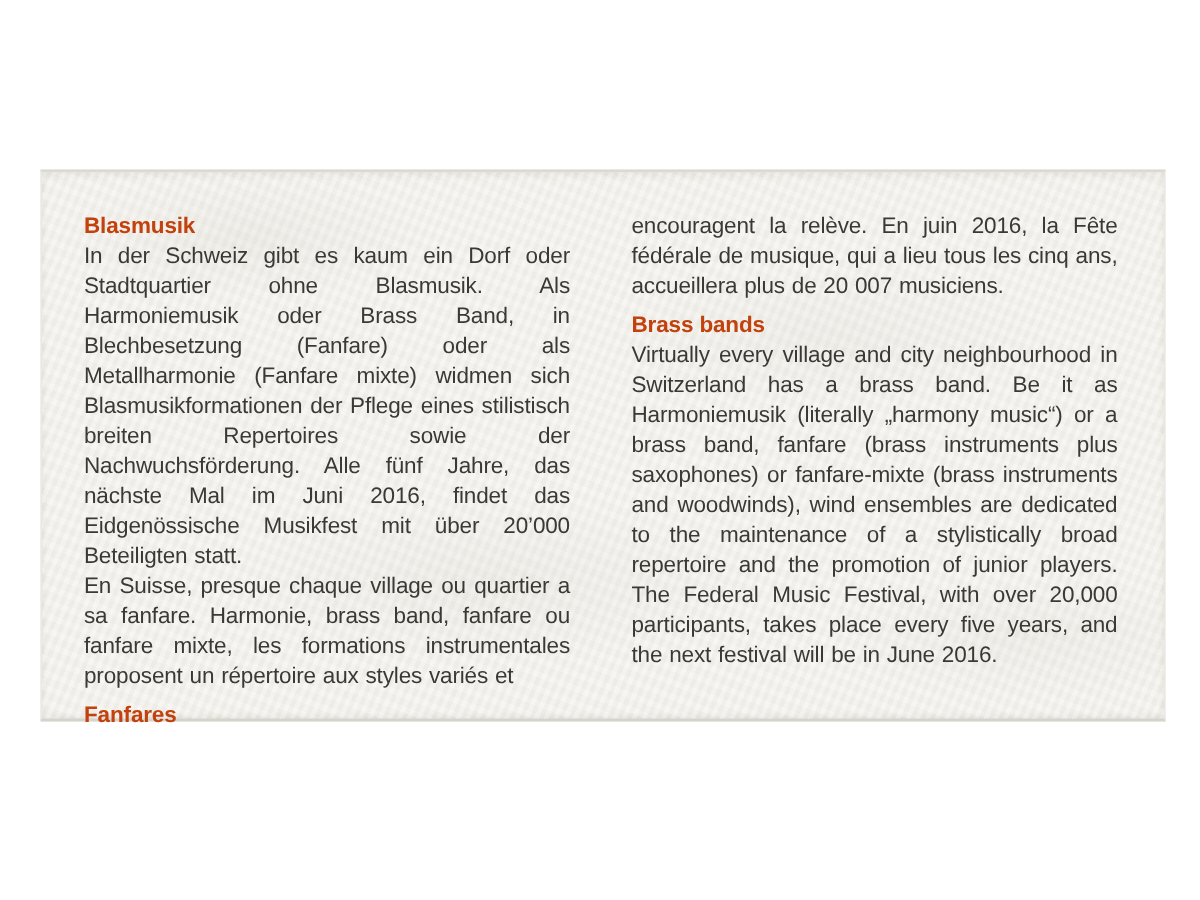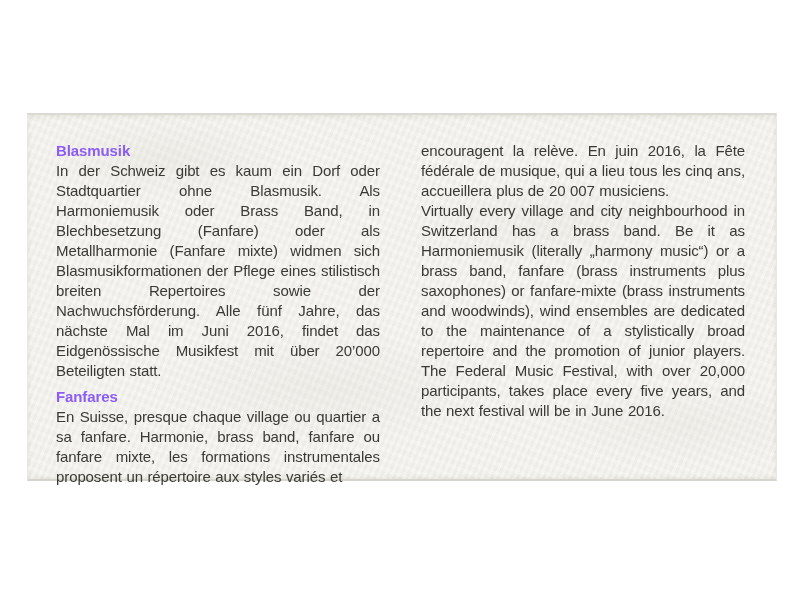--- a/index.html
+++ b/index.html
@@ -57,41 +57,42 @@
     position: relative;
     width: 325px;
     color: #3a3a35;
     font-size: 15px;
     line-height: 20px;
     letter-spacing: -0.1px;
   }
 
   .block-heading {
     font-weight: bold;
-    color: #8b5cf6;
+    color: #c2410c;
     line-height: 20px;
   }
 
   .block + .block-heading { margin-top: 6px; }
 
   .block-paragraph {
     text-align: justify;
     hyphens: manual;
     word-spacing: 0.5px;
   }
 </style>
 </head>
 <body>
 
 <div class="canvas">
   <div class="paper">
     <div class="column">
         <div class="block block-heading">Blasmusik</div>
         <div class="block block-paragraph" lang="de">In der Schweiz gibt es kaum ein Dorf oder Stadtquartier ohne Blasmusik. Als Harmoniemusik oder Brass Band, in Blechbesetzung (Fanfare) oder als Metallharmonie (Fanfare mixte) widmen sich Blasmusikformationen der Pflege eines stilistisch breiten Repertoires sowie der Nachwuchsförderung. Alle fünf Jahre, das nächste Mal im Juni 2016, findet das Eidgenössische Musikfest mit über 20’000 Beteiligten statt.</div>
+        <div class="block block-paragraph" lang="fr">En Suisse, presque chaque village ou quartier a sa fanfare. Harmonie, brass band, fanfare ou fanfare mixte, les formations instrumentales proposent un répertoire aux styles variés et</div>
         <div class="block block-heading">Fanfares</div>
-        <div class="block block-paragraph" lang="fr">En Suisse, presque chaque village ou quartier a sa fanfare. Harmonie, brass band, fanfare ou fanfare mixte, les formations instrumentales proposent un répertoire aux styles variés et</div>
       </div>
     <div class="column">
         <div class="block block-paragraph" lang="fr">encouragent la relève. En juin 2016, la Fête fédérale de musique, qui a lieu tous les cinq ans, accueillera plus de 20 007 musiciens.</div>
+        <div class="block block-heading">Brass bands</div>
         <div class="block block-paragraph" lang="en">Virtually every village and city neighbourhood in Switzerland has a brass band. Be it as Harmoniemusik (literally „harmony music“) or a brass band, fanfare (brass instruments plus saxophones) or fanfare-mixte (brass instruments and woodwinds), wind ensembles are dedicated to the maintenance of a stylistically broad repertoire and the promotion of junior players. The Federal Music Festival, with over 20,000 participants, takes place every five years, and the next festival will be in June 2016.</div>
       </div>
   </div>
 </div>
 
 </body></html>

